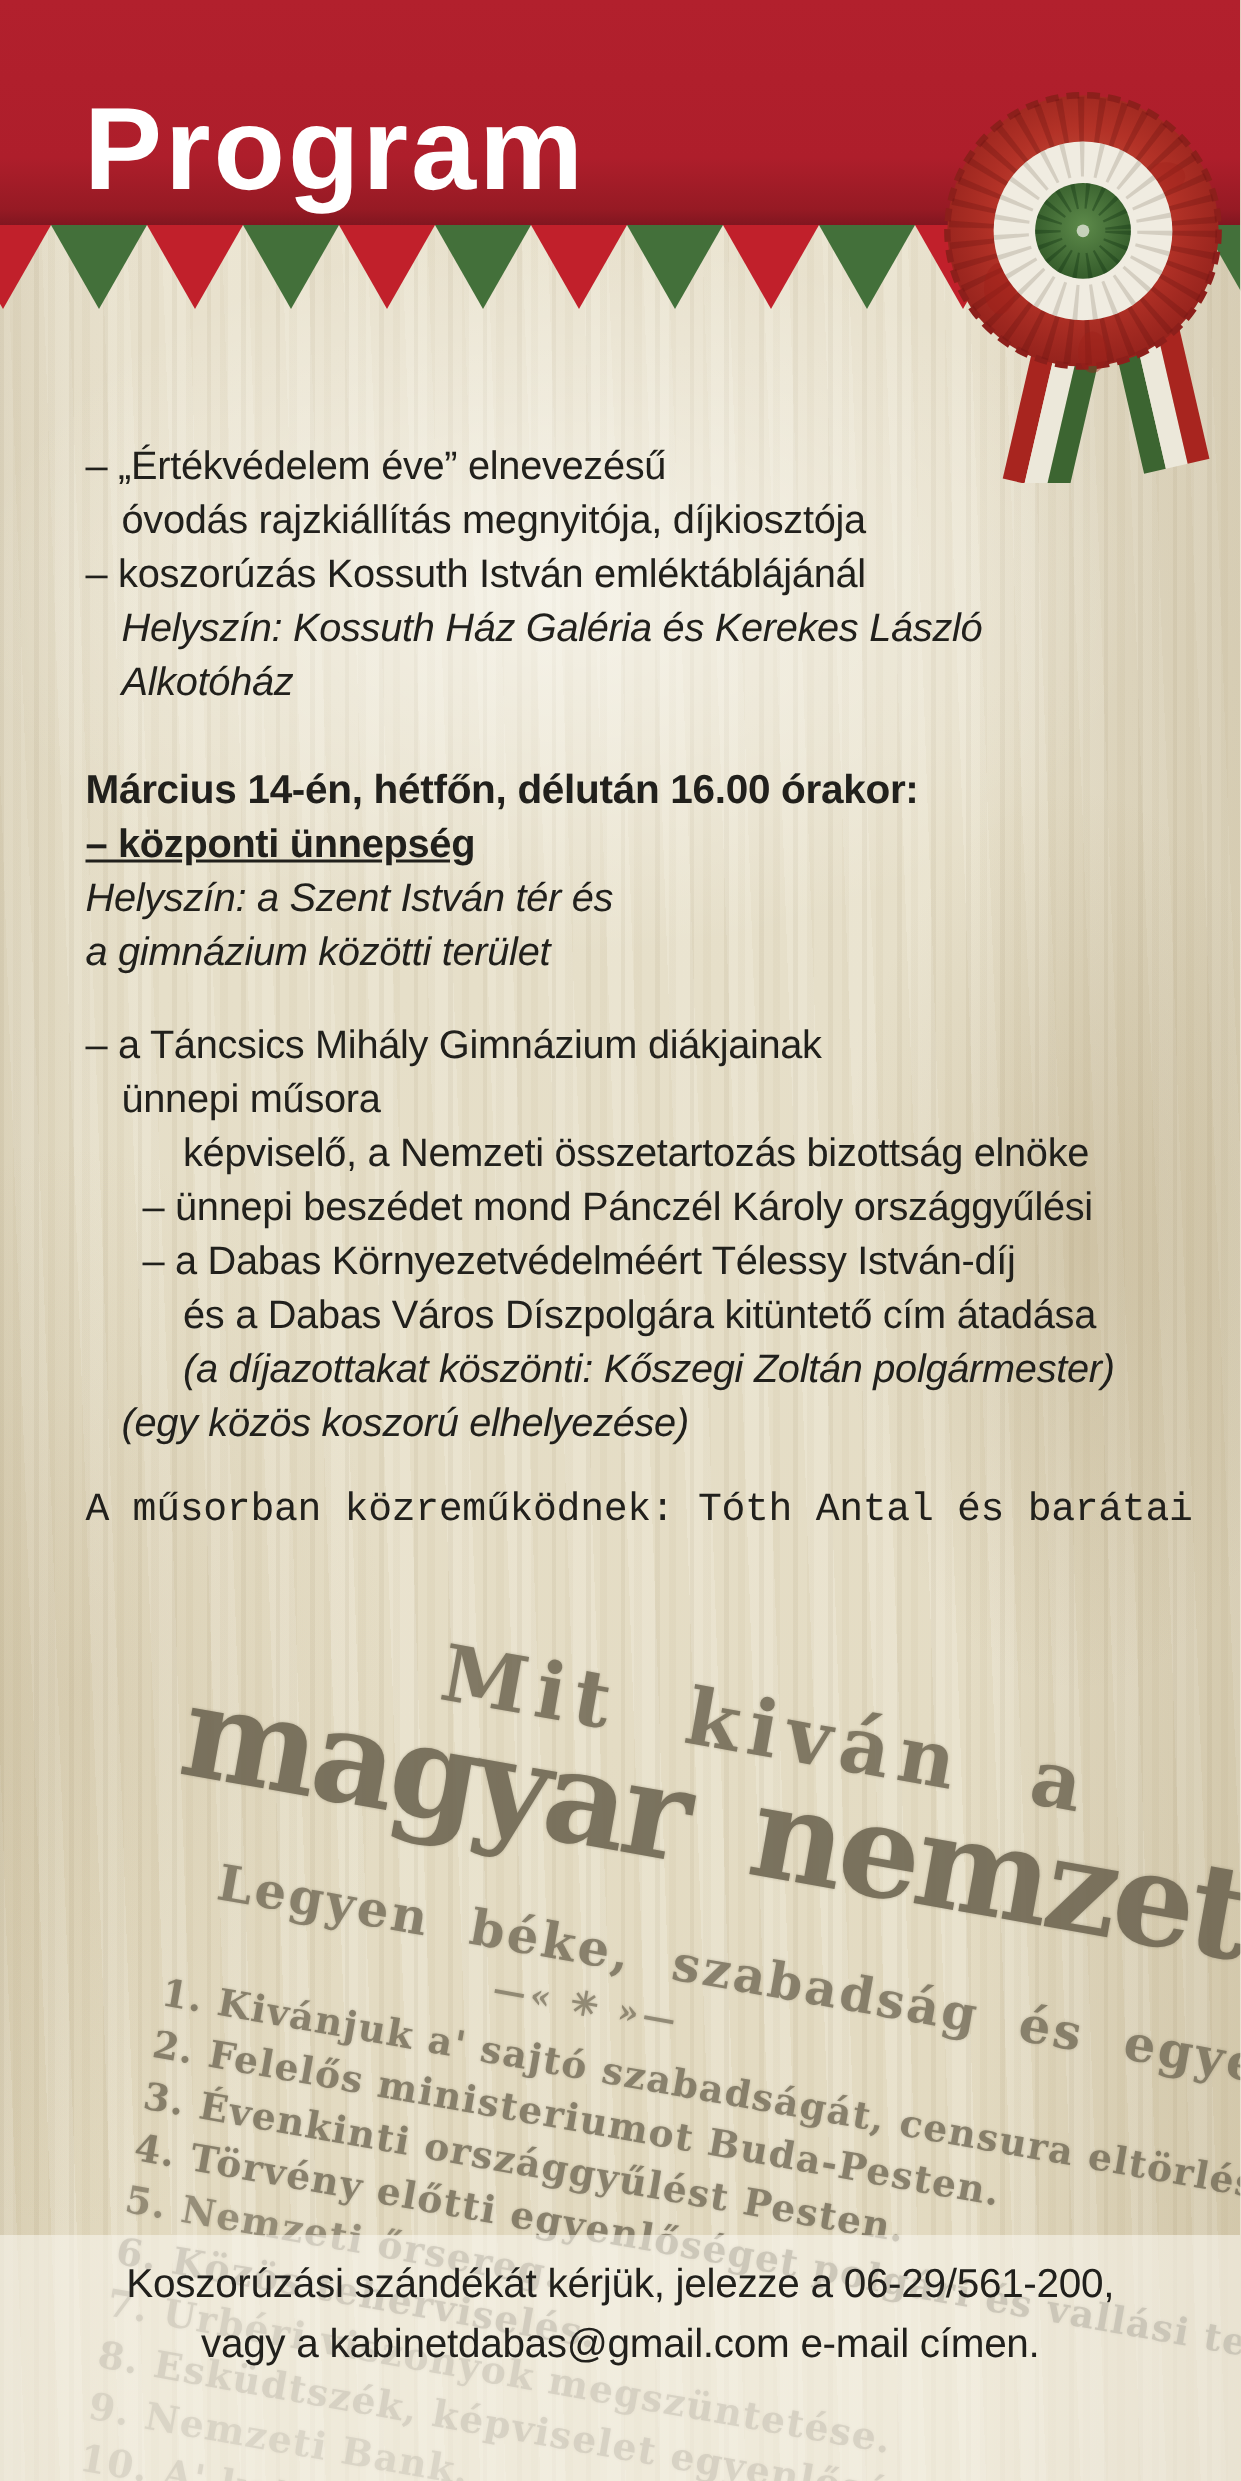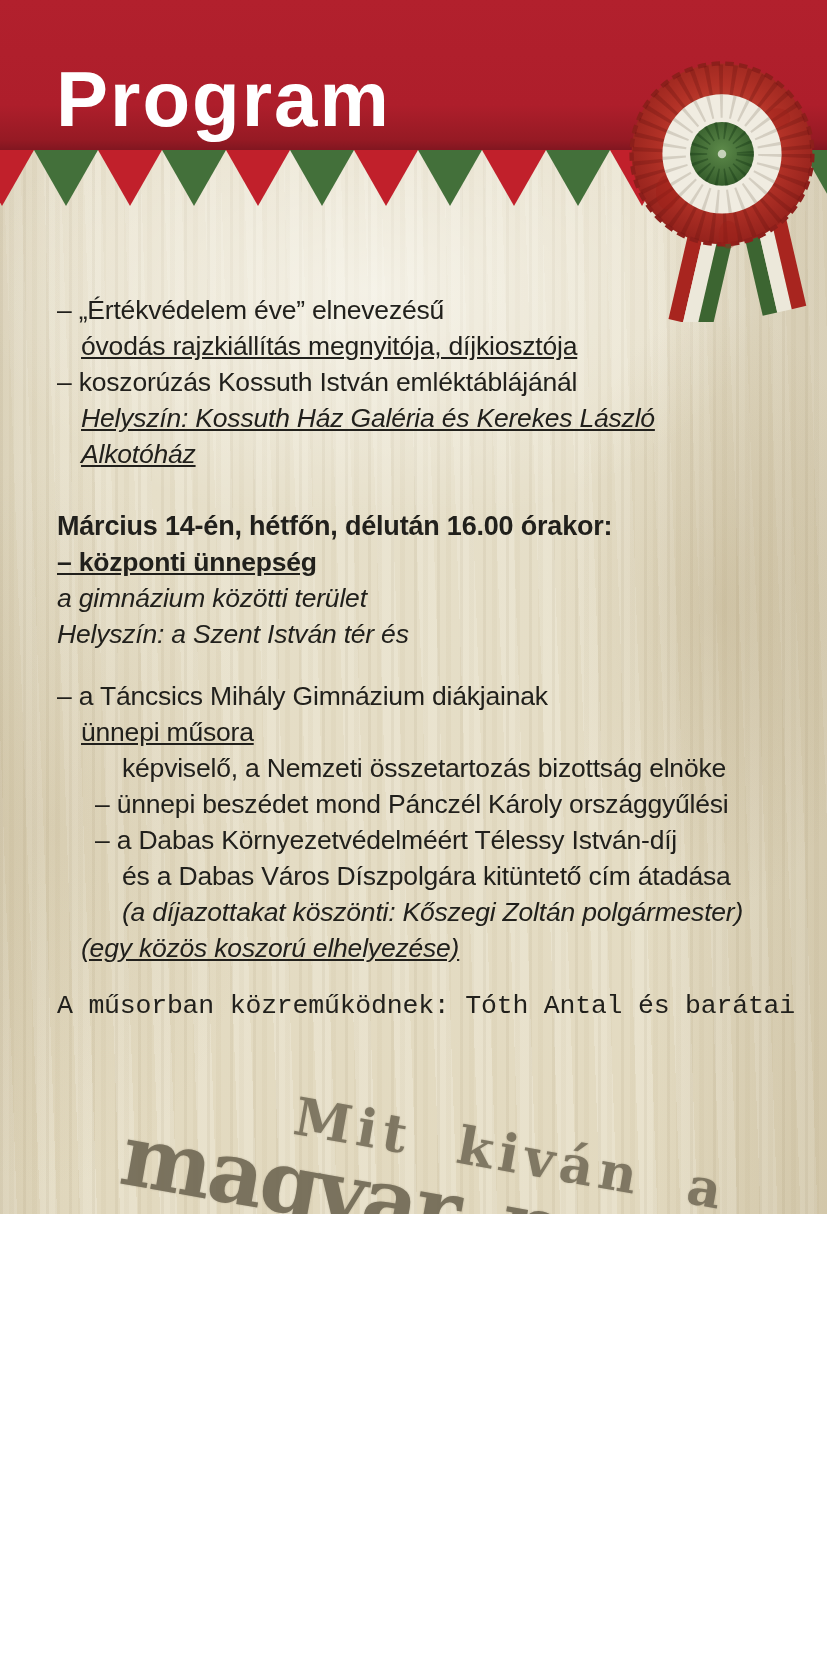--- a/index.html
+++ b/index.html
@@ -1,17 +1,17 @@
 <!DOCTYPE html>
 <html style="--band-red: #AE1E2B; --triangle-red: #C1202B; --triangle-green: #43703A; --parchment: #E8E1CC; --text-dark: #21201C; --poster-ink: #6F6753; --footer-band: rgba(247,244,234,0.62);"><head>
 <meta charset="utf-8">
 <style>
   html,body{margin:0;padding:0;}
   .page{
-    position:relative; width:827px; height:1214px; overflow:hidden;
+    position:relative; width:827px; height:1654px; overflow:hidden;
     font-family:"Liberation Sans","DejaVu Sans",sans-serif;
     background-color:var(--parchment,#e8e1cc);
     background-image:
       radial-gradient(ellipse 230px 430px at 87% 50%, rgba(150,125,75,0.20), transparent 70%),
       radial-gradient(ellipse 300px 520px at 6% 68%, rgba(150,125,75,0.13), transparent 70%),
       radial-gradient(ellipse 520px 320px at 45% 24%, rgba(255,255,252,0.55), transparent 75%),
       linear-gradient(90deg, rgba(139,117,72,0.12) 0%, rgba(139,117,72,0.03) 6%, transparent 12%, transparent 78%, rgba(139,117,72,0.10) 88%, rgba(139,117,72,0.18) 100%),
       repeating-linear-gradient(90deg, rgba(120,98,55,0.07) 0 3px, rgba(0,0,0,0) 3px 9px, rgba(160,140,95,0.06) 9px 14px, rgba(0,0,0,0) 14px 23px),
       repeating-linear-gradient(88deg, rgba(238,233,216,0.5) 0 17px, rgba(0,0,0,0) 17px 40px),
       linear-gradient(180deg,#e9e2cf 0%,#e6dfc9 40%,#e2d9bf 100%);
@@ -31,21 +31,21 @@
   .rosette{position:absolute; left:626px; top:56px; z-index:5;}
   
   .body{
     position:absolute; left:57px; top:292px; width:724px; z-index:2;
     color:var(--text-dark,#21201c); font-size:26.5px; line-height:36px; letter-spacing:-0.2px;
   }
   .body h2{font-size:27px; font-weight:700; margin:0; line-height:36px; letter-spacing:-0.2px;}
   .ln{white-space:nowrap;}
   .b{font-weight:700;text-decoration:underline;}
   .i{font-style:italic;}
-  .ind1{padding-left:24px;text-decoration:underline;}
+  .ind1{padding-left:24px;}
   .ind2{padding-left:38px;}
   .ind3{padding-left:65px;}
   .sec1{margin-bottom:36px;}
   .sec2{margin-bottom:26px;}
   .participants{margin-top:22px;font-family:Liberation Mono, monospace;}
   
   .poster{
     position:absolute; left:22px; top:1022px; width:920px; z-index:1;
     transform:rotate(10deg); transform-origin:0 0;
     color:var(--poster-ink,#6f6753);
@@ -138,22 +138,22 @@
       <div class="ln">– „Értékvédelem éve” elnevezésű</div>
       <div class="ln ind1">óvodás rajzkiállítás megnyitója, díjkiosztója</div>
       <div class="ln">– koszorúzás Kossuth István emléktáblájánál</div>
       <div class="ln ind1 i">Helyszín: Kossuth Ház Galéria és Kerekes László</div>
       <div class="ln ind1 i">Alkotóház</div>
     </section>
 
     <section class="sec2">
       <h2>Március 14-én, hétfőn, délután 16.00 órakor:</h2>
       <div class="ln b">– központi ünnepség</div>
+      <div class="ln i">Helyszín: a Szent István tér és</div>
       <div class="ln i">a gimnázium közötti terület</div>
-      <div class="ln i">Helyszín: a Szent István tér és</div>
     </section>
 
     <section>
       <div class="ln">– a Táncsics Mihály Gimnázium diákjainak</div>
       <div class="ln ind1">ünnepi műsora</div>
       <div class="ln ind3">képviselő, a Nemzeti összetartozás bizottság elnöke</div>
       <div class="ln ind2">– ünnepi beszédet mond Pánczél Károly országgyűlési</div>
       <div class="ln ind2">– a Dabas Környezetvédelméért Télessy István-díj</div>
       <div class="ln ind3">és a Dabas Város Díszpolgára kitüntető cím átadása</div>
       <div class="ln ind3 i">(a díjazottakat köszönti: Kőszegi Zoltán polgármester)</div>

